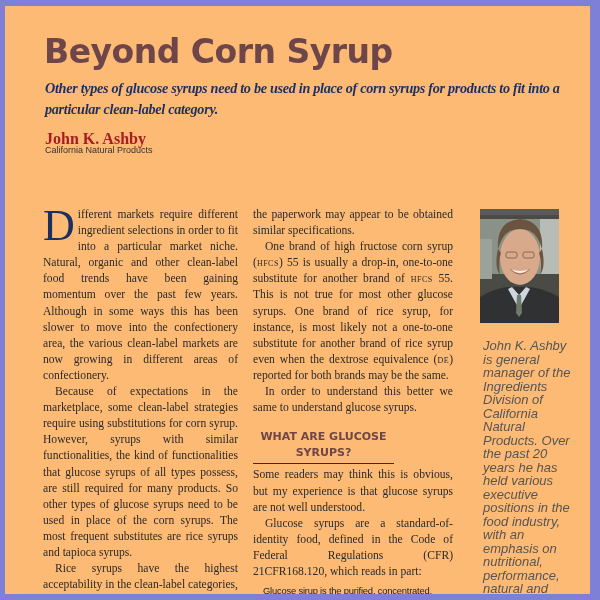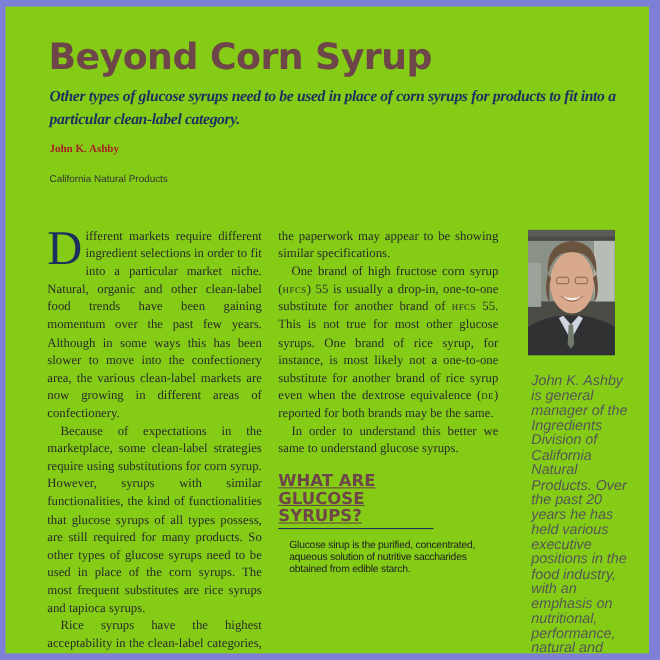--- a/index.html
+++ b/index.html
@@ -1,21 +1,21 @@
 <!DOCTYPE html>
 <html><head>
   <meta charset="utf-8">
   <style>
     * { box-sizing: border-box; margin: 0; padding: 0; }
     html, body { width: 600px; height: 600px; overflow: hidden; background: #7e80d8; }
     .page {
       position: absolute;
       left: 5px; top: 6px;
       width: 585px; height: 588px;
-      background: #84cc16;
+      background: #fdba74;
       overflow: hidden;
     }
     .title {
       position: absolute;
       left: 39px; top: 26px;
       font-family: "DejaVu Sans", sans-serif;
       font-weight: bold;
       font-size: 33px;
       letter-spacing: -0.5px;
       color: #6e4548;
@@ -31,26 +31,26 @@
       font-size: 14.2px;
       line-height: 21px;
       color: #1c2f5f;
       letter-spacing: -0.3px;
     }
     .author-name {
       position: absolute;
       left: 40px; top: 124px;
       font-family: "Liberation Serif", serif;
       font-weight: bold;
-      font-size: 10px;
+      font-size: 16px;
       color: #a81d24;
     }
     .affiliation {
       position: absolute;
-      left: 40px; top: 151px;
+      left: 40px; top: 139px;
       font-family: "Liberation Sans", sans-serif;
       font-size: 9px;
       color: #333;
     }
     .col {
       position: absolute;
       font-family: "Liberation Serif", serif;
       font-size: 11.6px;
       line-height: 16.1px;
       color: #2a2a2a;
@@ -65,31 +65,30 @@
       font-family: "Liberation Serif", serif;
       font-size: 44px;
       line-height: 34px;
       color: #1c2f5f;
       margin: 2px 3px 0 0;
     }
     .sc { font-variant: small-caps; letter-spacing: 0.5px; }
     .section-heading {
       font-family: "DejaVu Sans", sans-serif;
       font-weight: bold;
-      font-size: 15px;
+      font-size: 11px;
       color: #6e4548;
       border-bottom: 1.5px solid #1c2f5f;
       display: inline-block;
       padding-bottom: 2px;
       margin-top: 13px;
       margin-bottom: 3px;
       letter-spacing: 0;
       width: 141px;
-      text-align: left;
-      text-decoration: underline;
+      text-align: center;
     }
     .quote {
       font-family: "Liberation Sans", sans-serif;
       font-size: 9.4px;
       line-height: 11px;
       color: #222;
       padding-left: 10px;
       margin-top: 5px;
       text-align: left;
     }
@@ -122,24 +121,26 @@
   <div class="affiliation">California Natural Products</div>
 
   <div class="col col1">
     <p><span class="dropcap">D</span><span>ifferent markets require different ingredient selections in order to fit into a particular market niche. Natural, organic and other clean-label food trends have been gaining momentum over the past few years. Although in some ways this has been slower to move into the confectionery area, the various clean-label markets are now growing in different areas of confectionery.</span></p>
     <p class="indent">Because of expectations in the marketplace, some clean-label strategies require using substitutions for corn syrup. However, syrups with similar functionalities, the kind of functionalities that glucose syrups of all types possess, are still required for many products. So other types of glucose syrups need to be used in place of the corn syrups. The most frequent substitutes are rice syrups and tapioca syrups.</p>
     <p class="indent">Rice syrups have the highest acceptability in the clean-label categories, although they generally have a noticeable caramelly taste.</p>
 
   </div>
 
   <div class="col col2">
-    <p>the paperwork may appear to be showing similar specifications.</p>
+    <p>the paperwork may appear to be obtained similar specifications.</p>
     <p class="indent"><span>One brand of high fructose corn syrup (</span><span class="sc">hfcs</span><span>) 55 is usually a drop-in, one-to-one substitute for another brand of </span><span class="sc">hfcs</span><span> 55. This is not true for most other glucose syrups. One brand of rice syrup, for instance, is most likely not a one-to-one substitute for another brand of rice syrup even when the dextrose equivalence (</span><span class="sc">de</span><span>) reported for both brands may be the same.</span></p>
     <p class="indent">In order to understand this better we same to understand glucose syrups.</p>
     <div class="section-heading">WHAT ARE GLUCOSE SYRUPS?</div>
+    <p>Some readers may think this is obvious, but my experience is that glucose syrups are not well understood.</p>
+    <p class="indent">Glucose syrups are a standard-of-identity food, defined in the Code of Federal Regulations (CFR) 21CFR168.120, which reads in part:</p>
     <div class="quote">
       <p>Glucose sirup is the purified, concentrated, aqueous solution of nutritive saccharides obtained from edible starch.</p>
 
     </div>
   </div>
 
   <div class="photo" title="Portrait of John K. Ashby">
     <svg width="79" height="114" viewBox="0 0 79 114">
       <rect x="0" y="0" width="79" height="114" fill="#4a4b45"></rect>
       <rect x="0" y="0" width="79" height="6" fill="#5a5a58"></rect>

